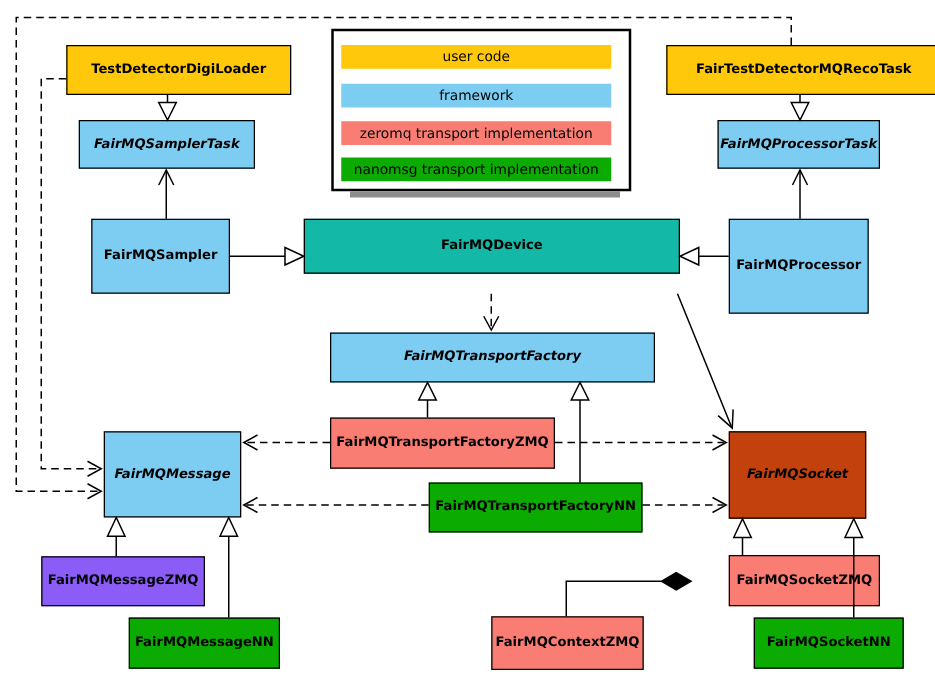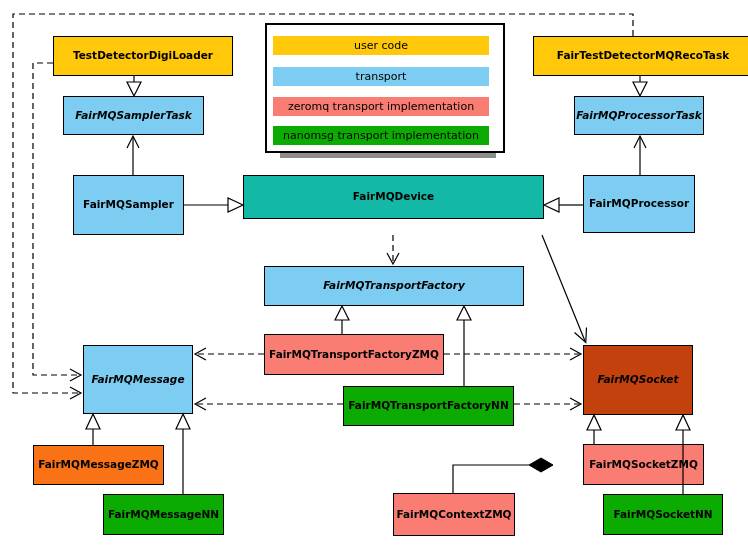--- a/index.html
+++ b/index.html
@@ -44,45 +44,45 @@
   <div class="node" style="left: 533px; top: 36px; width: 220px; height: 40px; background-color: rgb(255, 200, 10);">FairTestDetectorMQRecoTask</div>
 
   <div class="node abstract" style="left: 63px; top: 96px; width: 141px; height: 39px; background-color: rgb(124, 205, 241);">FairMQSamplerTask</div>
 
   <div class="node abstract" style="left: 574px; top: 96px; width: 130px; height: 39px; background-color: rgb(124, 205, 241);">FairMQProcessorTask</div>
 
   <div class="node" style="left: 73px; top: 175px; width: 111px; height: 60px; background-color: rgb(124, 205, 241);">FairMQSampler</div>
 
   <div class="node" style="left: 243px; top: 175px; width: 301px; height: 44px; background-color: #14b8a6;">FairMQDevice</div>
 
-  <div class="node" style="left: 583px; top: 175px; width: 112px; height: 58px; background-color: rgb(124, 205, 241);">FairMQProcessor</div>
+  <div class="node" style="left: 583px; top: 175px; width: 112px; height: 76px; background-color: rgb(124, 205, 241);">FairMQProcessor</div>
 
   <div class="node abstract" style="left: 264px; top: 266px; width: 260px; height: 40px; background-color: rgb(124, 205, 241);">FairMQTransportFactory</div>
 
   <div class="node" style="left: 264px; top: 334px; width: 180px; height: 41px; background-color: rgb(249, 125, 115);">FairMQTransportFactoryZMQ</div>
 
   <div class="node" style="left: 343px; top: 386px; width: 171px; height: 40px; background-color: rgb(11, 171, 1);">FairMQTransportFactoryNN</div>
 
   <div class="node abstract" style="left: 83px; top: 345px; width: 110px; height: 69px; background-color: rgb(124, 205, 241);">FairMQMessage</div>
 
   <div class="node abstract" style="left: 583px; top: 345px; width: 110px; height: 70px; background-color: #c2410c;">FairMQSocket</div>
 
-  <div class="node" style="left: 33px; top: 445px; width: 131px; height: 40px; background-color: #f97316;">FairMQMessageZMQ</div>
+  <div class="node" style="left: 33px; top: 445px; width: 131px; height: 40px; background-color: #8b5cf6;">FairMQMessageZMQ</div>
 
   <div class="node" style="left: 103px; top: 494px; width: 121px; height: 41px; background-color: rgb(11, 171, 1);">FairMQMessageNN</div>
 
   <div class="node" style="left: 393px; top: 493px; width: 122px; height: 43px; background-color: rgb(249, 125, 115);">FairMQContextZMQ</div>
 
   <div class="node" style="left: 583px; top: 444px; width: 121px; height: 41px; background-color: rgb(249, 125, 115);">FairMQSocketZMQ</div>
 
   <div class="node" style="left: 603px; top: 494px; width: 120px; height: 41px; background-color: rgb(11, 171, 1); text-align: right;">FairMQSocketNN</div>
 
   <div class="legend">
     <div class="legend-bar" style="top: 11px; background-color: rgb(255, 200, 10);">user code</div>
-    <div class="legend-bar" style="top: 42px; background-color: rgb(124, 205, 241);">transport</div>
+    <div class="legend-bar" style="top: 42px; background-color: rgb(124, 205, 241);">framework</div>
     <div class="legend-bar" style="top: 72px; background-color: rgb(249, 125, 115);">zeromq transport implementation</div>
     <div class="legend-bar" style="top: 101px; background-color: rgb(11, 171, 1);">nanomsg transport implementation</div>
   </div>
 
   <svg class="edges" width="748" height="549" viewBox="0 0 748 549">
 
     <g>
       <line class="solid" x1="134" y1="76" x2="134" y2="82"></line>
       <polygon class="tri" points="134,96 127,82 141,82"></polygon>
     </g>

